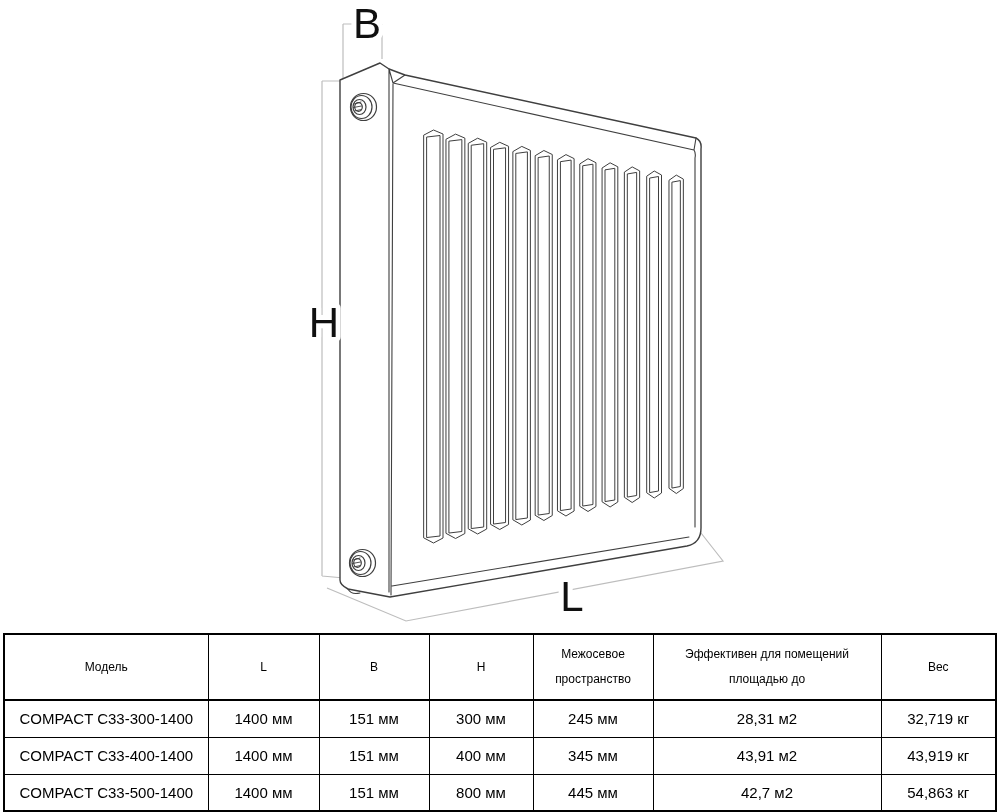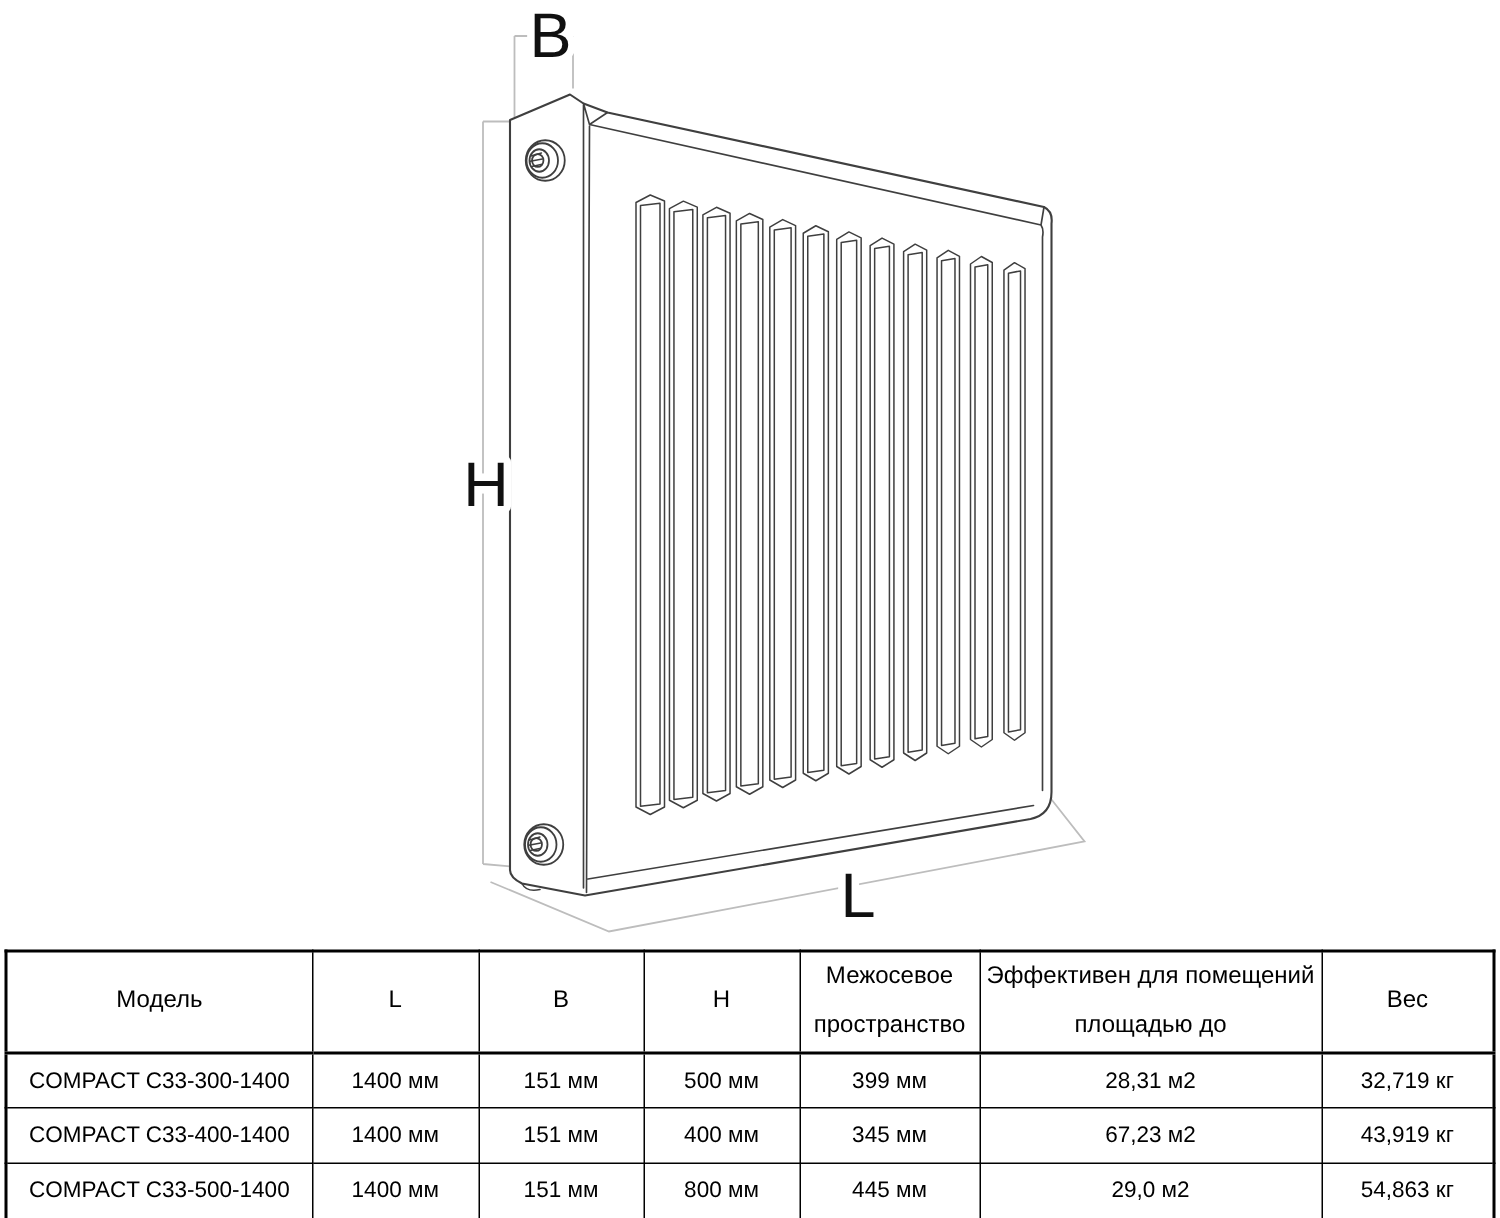--- a/index.html
+++ b/index.html
@@ -39,21 +39,21 @@
     border:1.5px solid var(--tborder,#000);
     text-align:center;
     vertical-align:middle;
     padding:0 4px;
     color:var(--text,#000);
     font-weight:400;
     overflow:hidden;
     white-space:normal;
   }
   .spec thead tr{height:66px;}
-  .spec thead th{font-size:16px;line-height:2.05;border-bottom:2px solid var(--tborder,#000);margin-left:28px;}
+  .spec thead th{font-size:12px;line-height:2.05;border-bottom:2px solid var(--tborder,#000);margin-left:28px;}
   .spec tbody tr{height:37px;}
   .spec tbody td{font-size:15px;line-height:1.15;white-space:nowrap;}
 </style>
 </head>
 <body>
 
 <div class="stage" style="--bg: #ffffff; --line: #3f3f3f; --dimline: #bdbdbd; --tborder: #000000; --text: #000000;">
 
   <svg class="diagram" width="1000" height="628" viewBox="0 0 1000 628">
 
@@ -133,39 +133,39 @@
           <th>Межосевое пространство</th>
           <th>Эффективен для помещений площадью до</th>
           <th>Вес</th>
         </tr>
     </thead>
     <tbody>
         <tr>
           <td>COMPACT C33-300-1400</td>
           <td>1400 мм</td>
           <td>151 мм</td>
-          <td>500 мм</td>
-          <td>399 мм</td>
+          <td>300 мм</td>
+          <td>245 мм</td>
           <td>28,31 м2</td>
           <td>32,719 кг</td>
         </tr>
         <tr>
           <td>COMPACT C33-400-1400</td>
           <td>1400 мм</td>
           <td>151 мм</td>
           <td>400 мм</td>
           <td>345 мм</td>
-          <td>67,23 м2</td>
+          <td>43,91 м2</td>
           <td>43,919 кг</td>
         </tr>
         <tr>
           <td>COMPACT C33-500-1400</td>
           <td>1400 мм</td>
           <td>151 мм</td>
           <td>800 мм</td>
           <td>445 мм</td>
-          <td>29,0 м2</td>
+          <td>42,7 м2</td>
           <td>54,863 кг</td>
         </tr>
       </tbody>
   </table>
 
 </div>
 
 </body></html>

